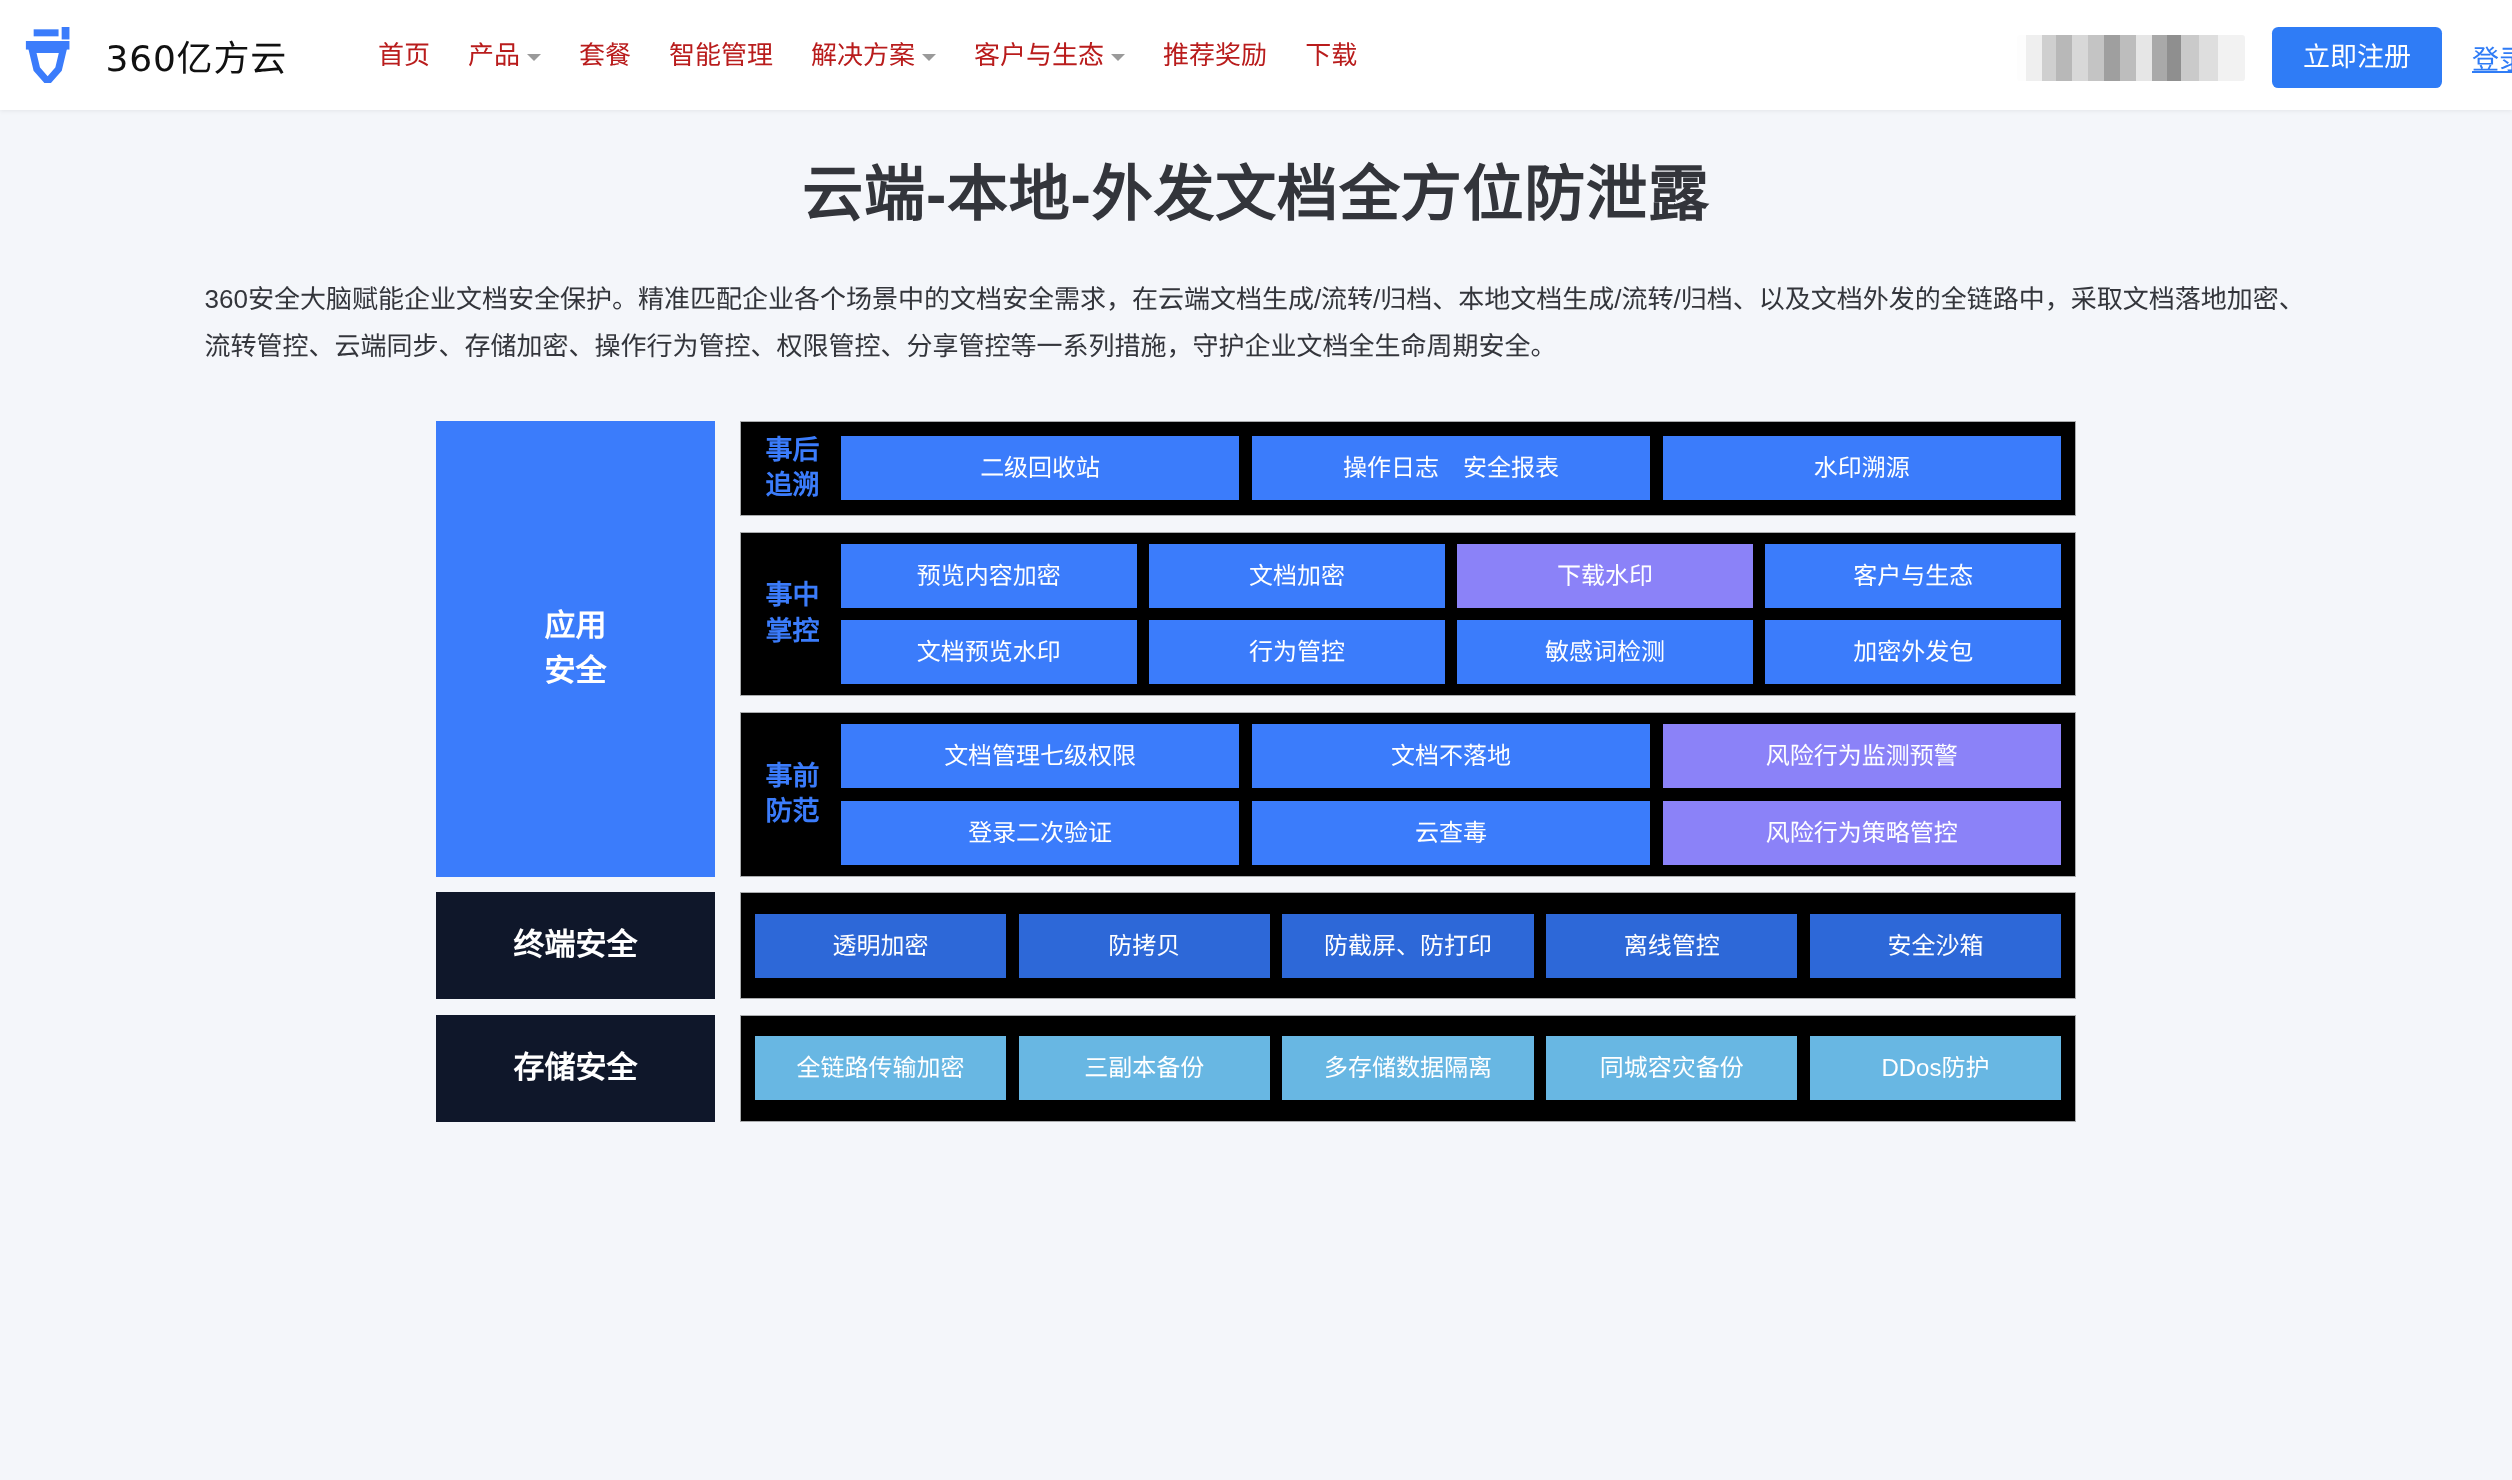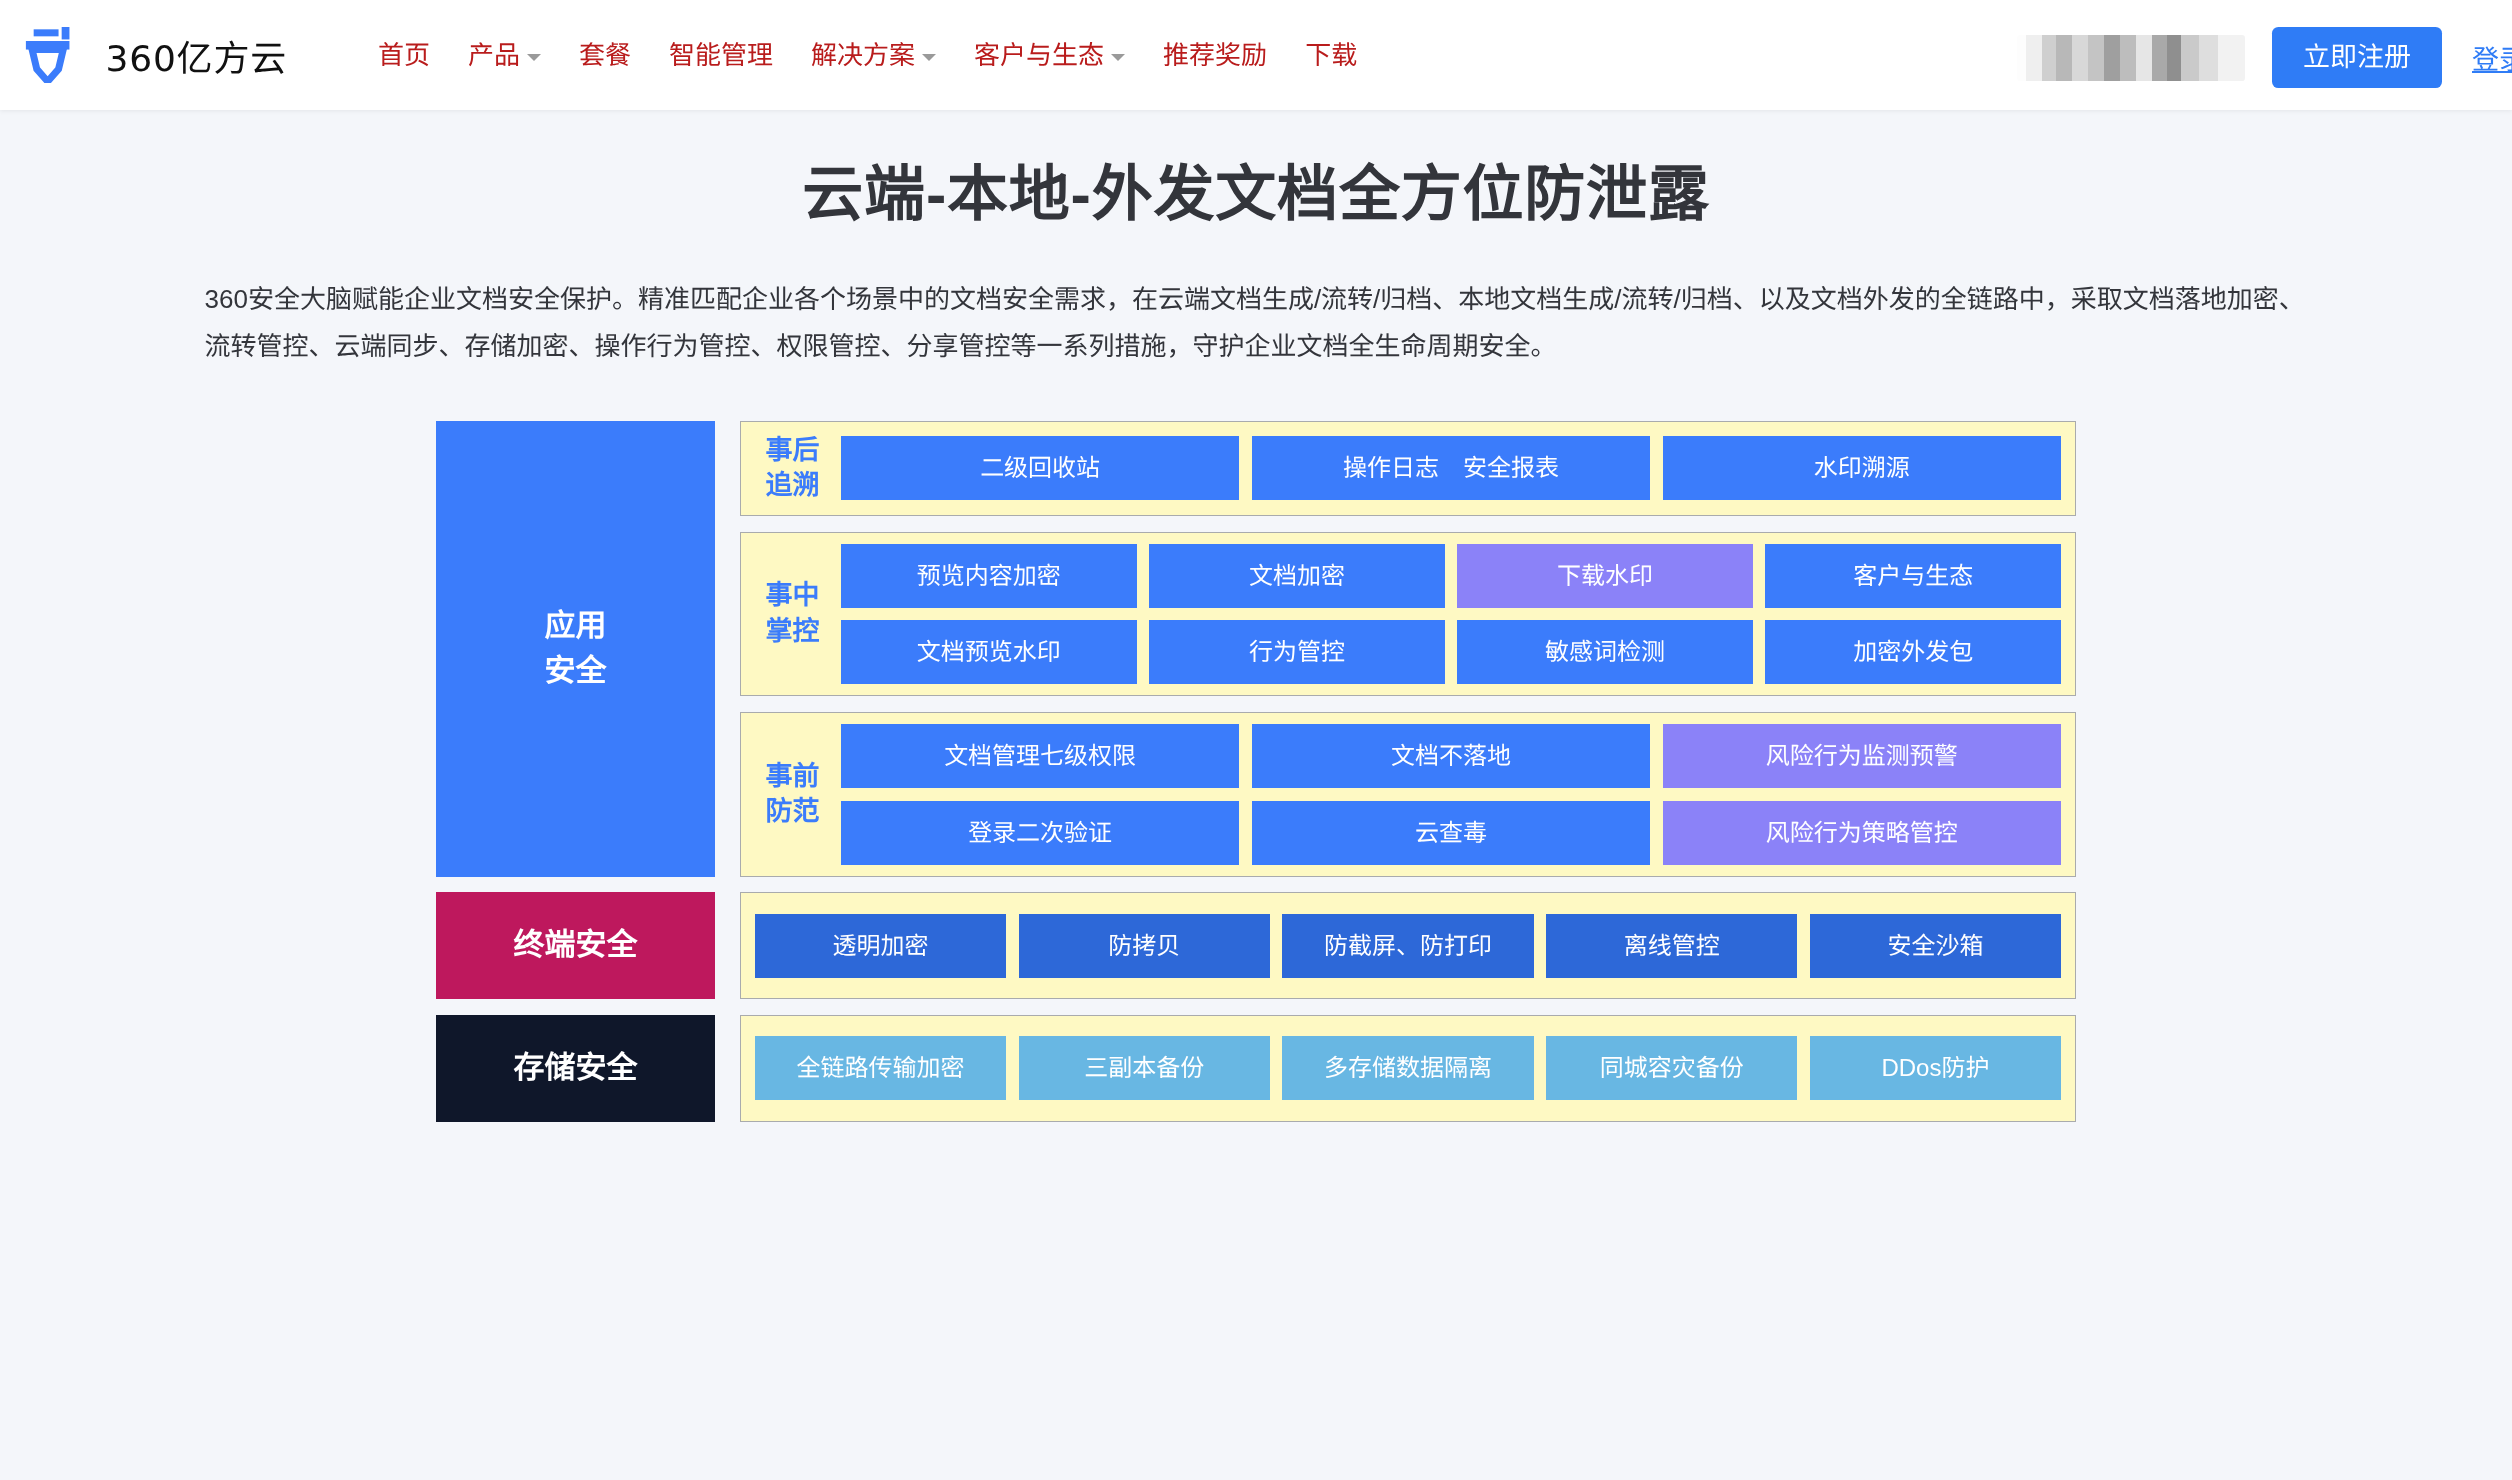--- a/index.html
+++ b/index.html
@@ -151,28 +151,28 @@
     flex: 0 0 279px;
     display: flex;
     align-items: center;
     justify-content: center;
     color: #ffffff;
     font-weight: bold;
     text-align: center;
     line-height: 1.45;
   }
   .cat-block.app      { background: #3b7cfb; font-size: 31px; }
-  .cat-block.endpoint { background: #be185d; font-size: 31px; }
+  .cat-block.endpoint { background: #0f172a; font-size: 31px; }
   .cat-block.storage  { background: #0f172a; font-size: 31px; }
 
   .arch-right { flex: 1 1 auto; display: flex; flex-direction: column; gap: 15.7px; margin-left: 25px; }
 
   .group {
     border: 1.6px solid #a9abad;
-    background: #fef9c3;
+    background: #000000;
     display: flex;
     align-items: center;
     padding: 11px 14px;
   }
   .group-label {
     flex: 0 0 75px;
     color: #3b7cfb;
     font-size: 27px;
     font-weight: bold;
     line-height: 1.32;

